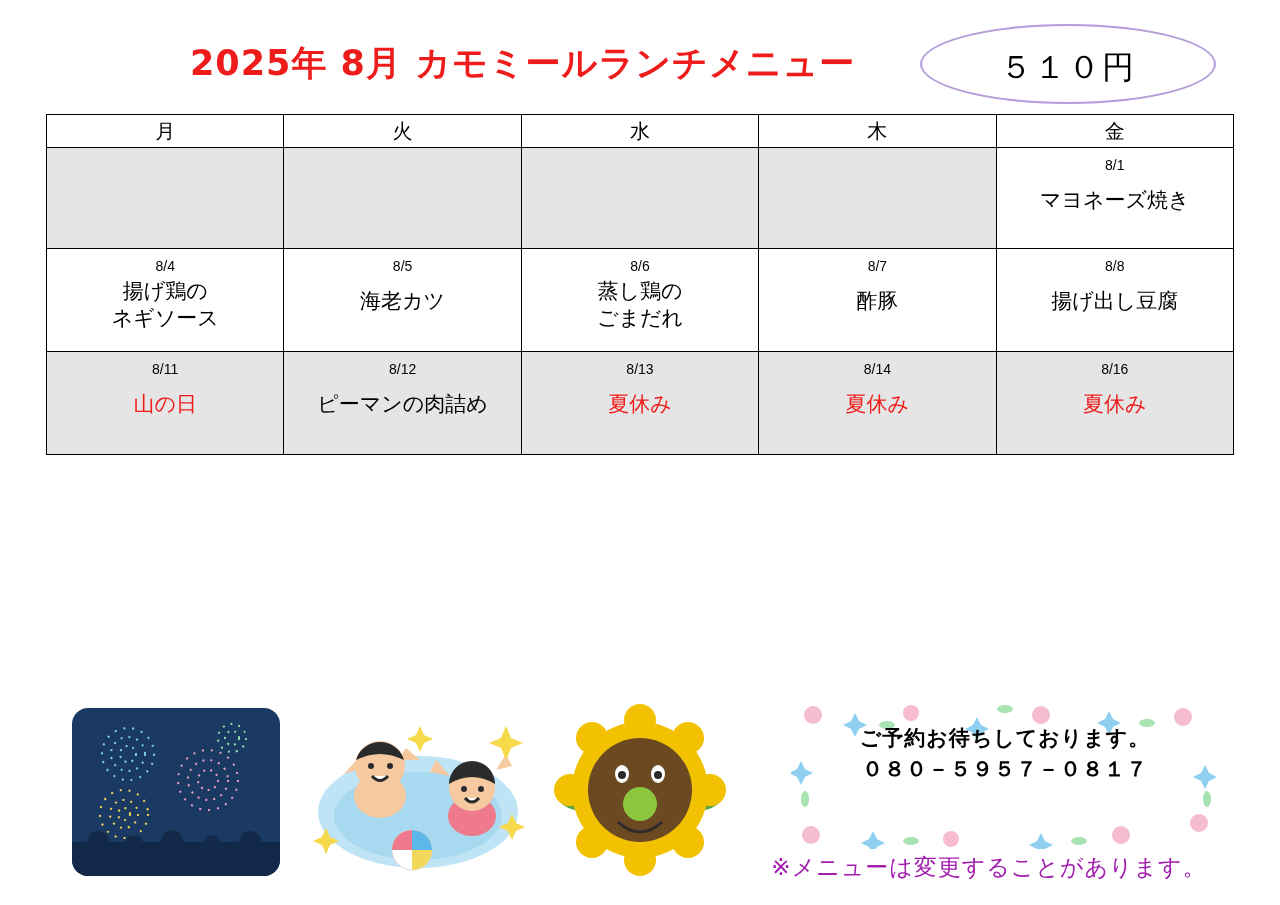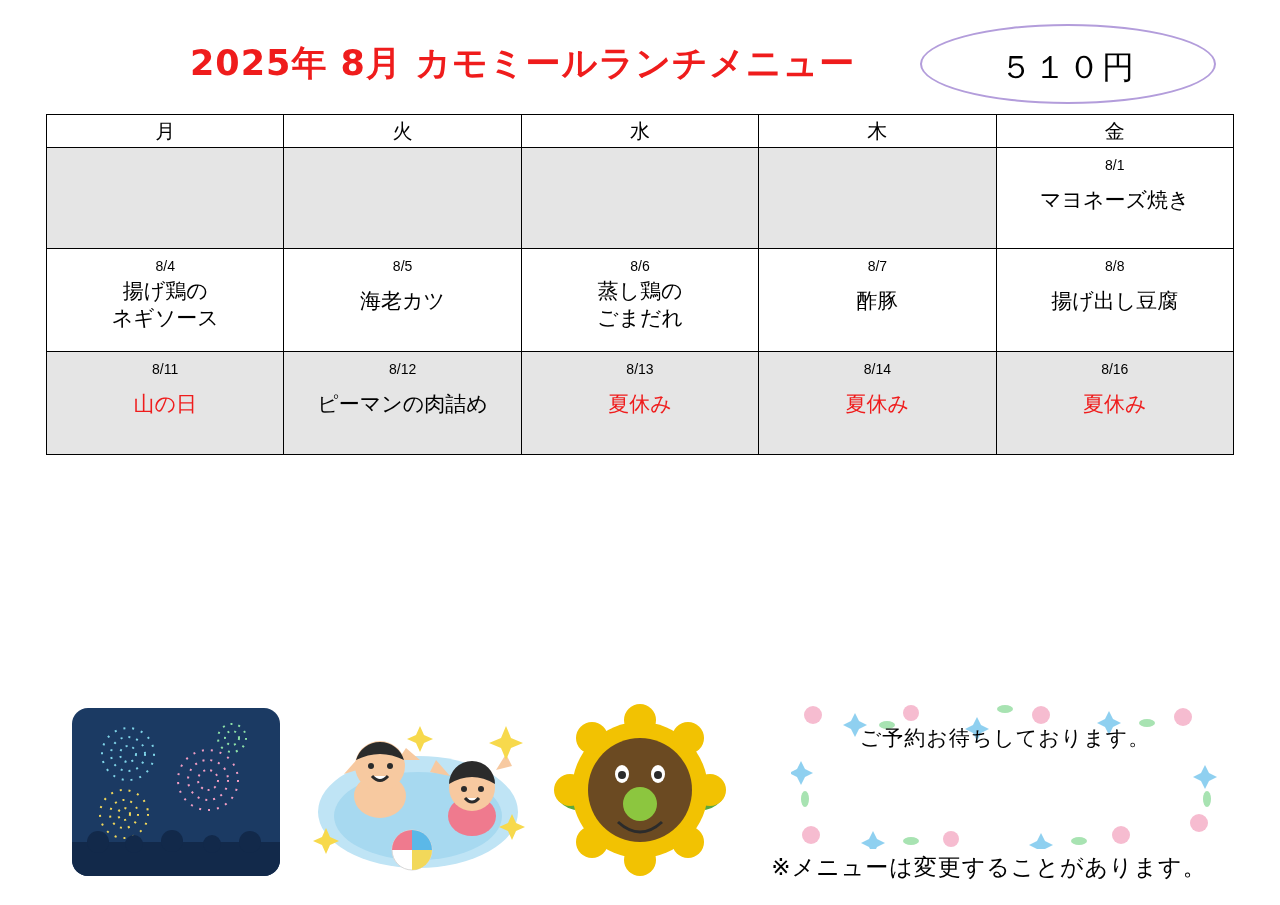--- a/index.html
+++ b/index.html
@@ -160,31 +160,32 @@
   .notice-text {
     position: absolute;
     left: 790px;
     top: 28px;
     width: 430px;
     text-align: center;
     font-size: 21px;
     line-height: 31px;
     color: #000;
     letter-spacing: 1px;
+    font-weight: bold;
   }
   .notice-line { display: block; }
   .note-change {
     position: absolute;
     left: 744px;
     top: 158px;
     width: 490px;
     text-align: center;
     font-size: 23px;
     letter-spacing: 1px;
-    color: #000000;
+    color: #a21caf;
   }
 </style>
 </head>
 <body>
 
 <div class="header">
   <div class="title">2025年  8月  カモミールランチメニュー</div>
   <div class="price-ellipse"></div>
   <div class="price-text">５１０円</div>
 </div>
@@ -420,16 +421,17 @@
           <ellipse cx="416" cy="96" rx="4" ry="8"></ellipse>
           <ellipse cx="120" cy="138" rx="8" ry="4"></ellipse>
           <ellipse cx="288" cy="138" rx="8" ry="4"></ellipse>
         </g>
       </g>
     </svg>
   </div>
 
   <div class="notice-text">
     <span class="notice-line">ご予約お待ちしております。</span>
+    <span class="notice-line">０８０－５９５７－０８１７</span>
   </div>
 
   <div class="note-change">※メニューは変更することがあります。</div>
 </div>
 
 </body></html>

